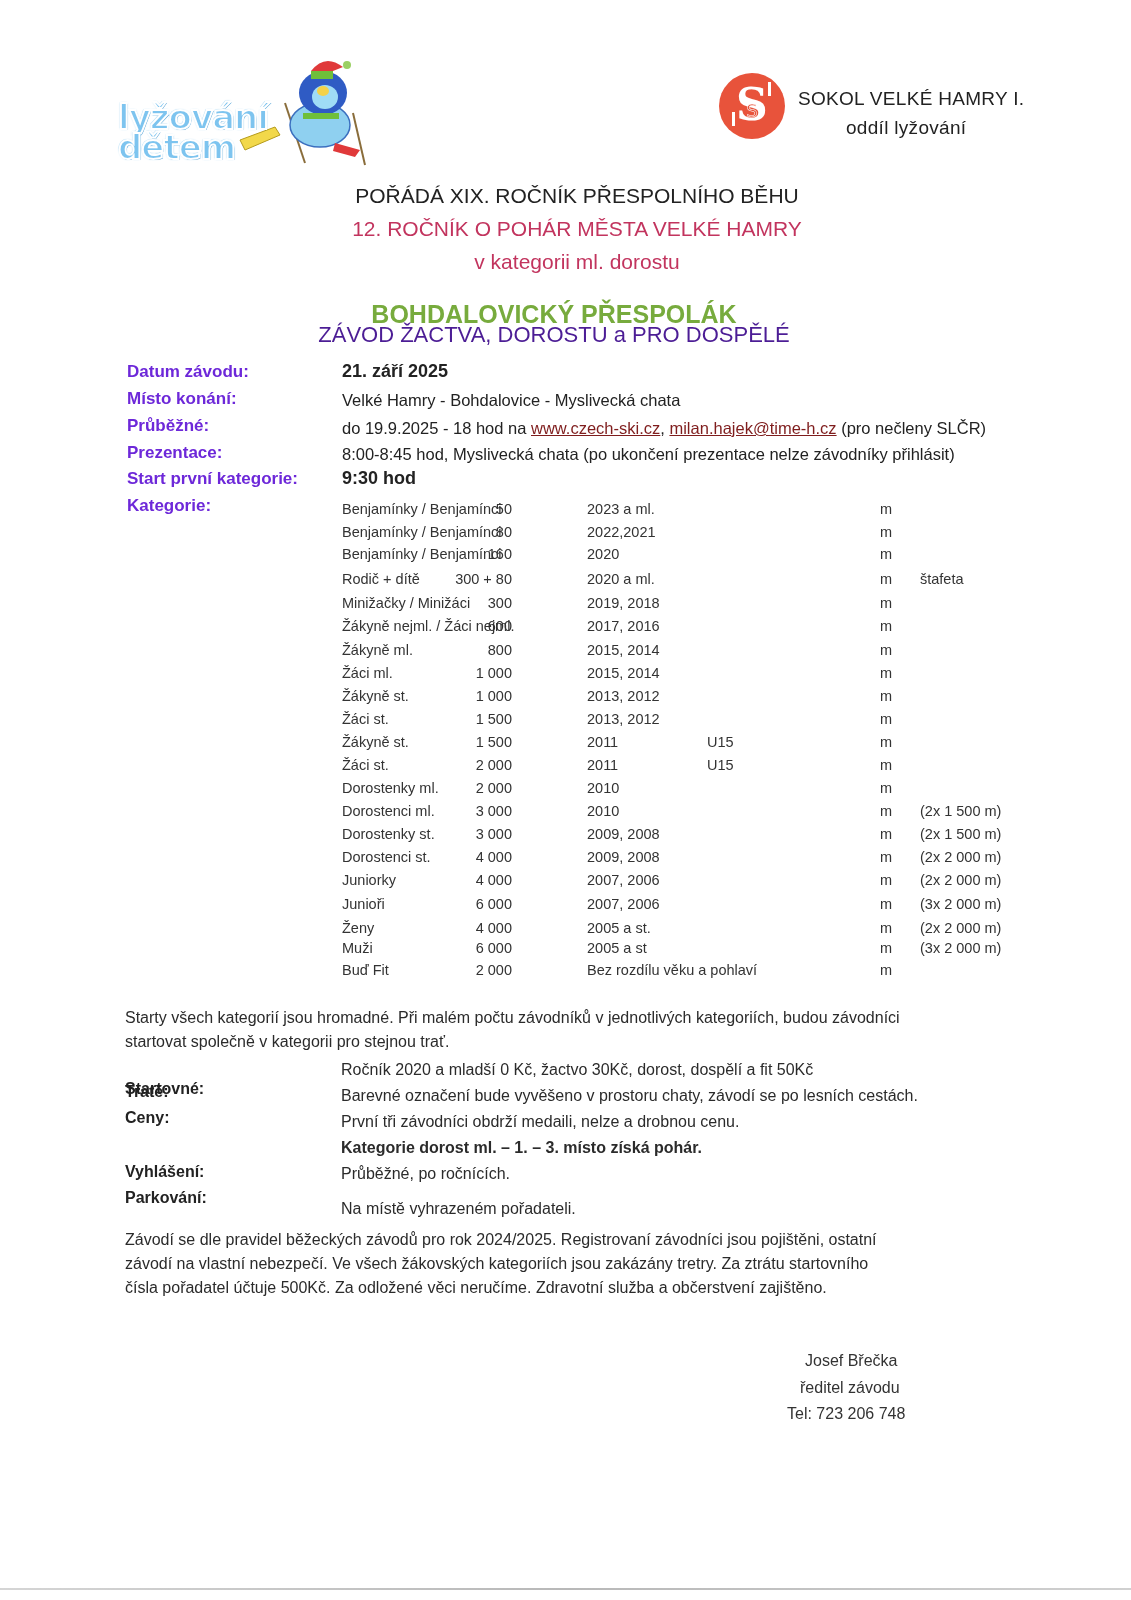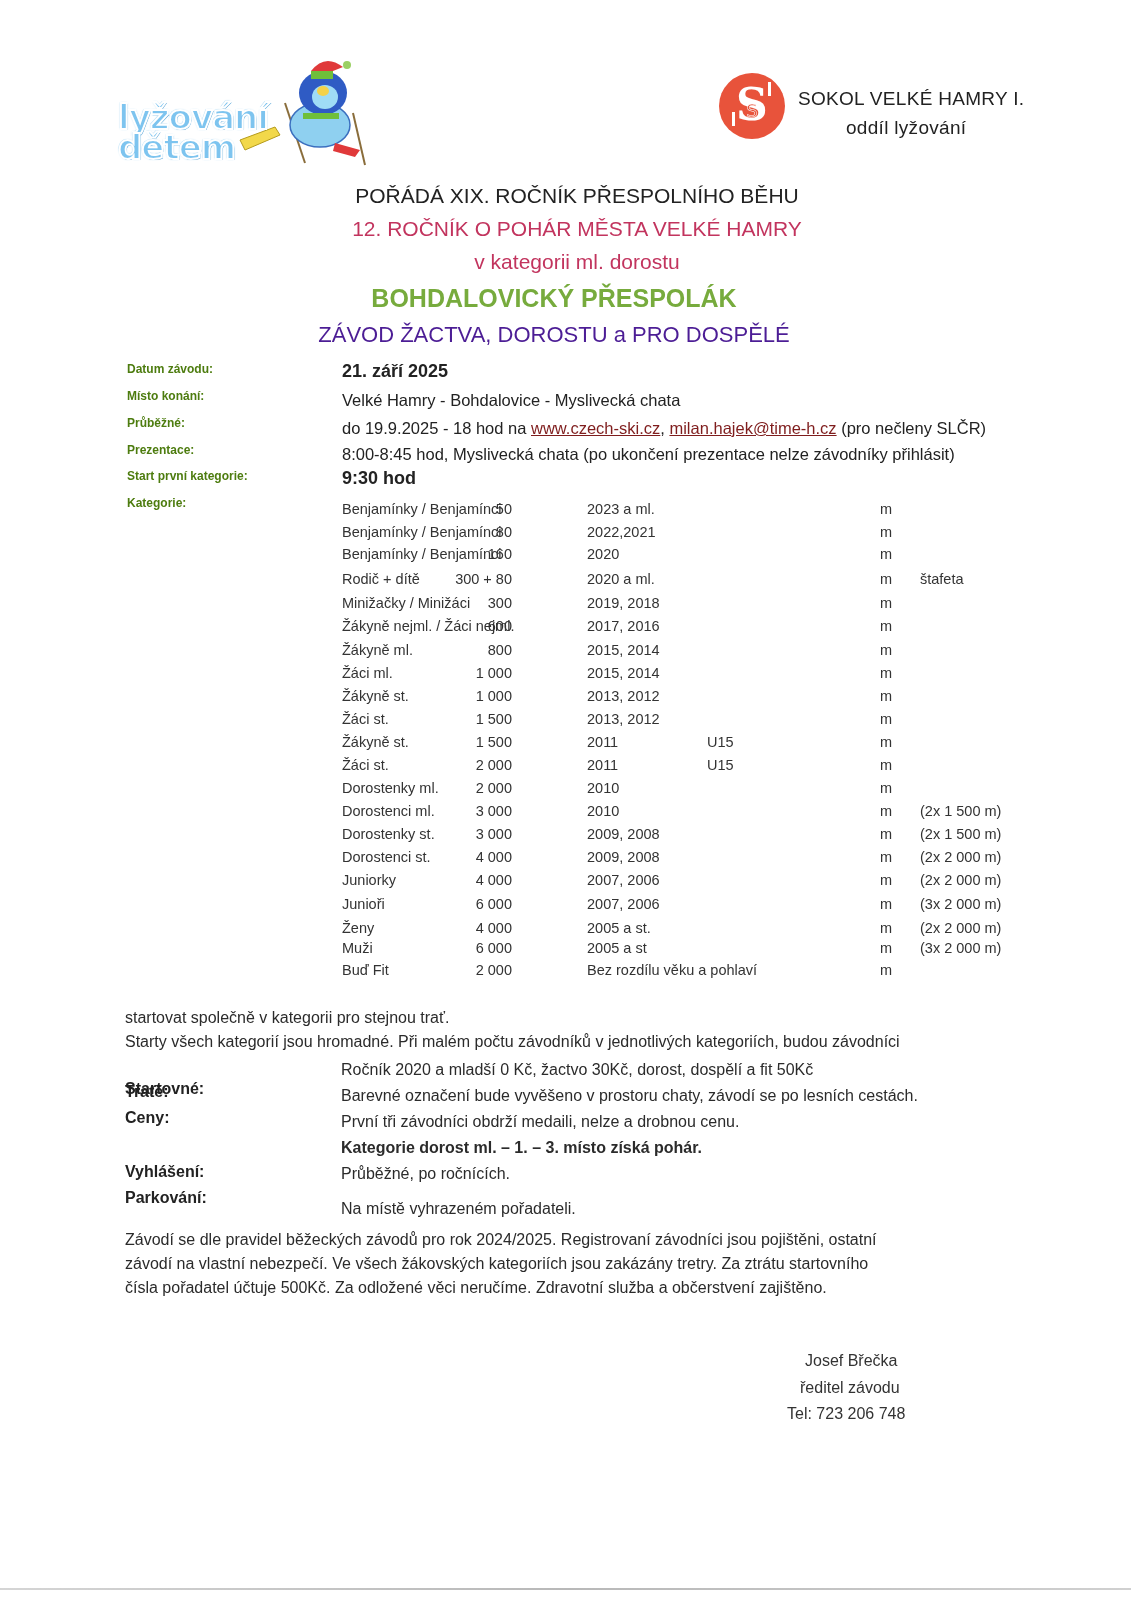--- a/index.html
+++ b/index.html
@@ -23,25 +23,25 @@
 
   .sokol-logo { left: 718px; top: 72px; width: 68px; height: 68px; }
   .sokol-name { left: 798px; top: 88px; font-size: 19px; color: #222; letter-spacing: 0.3px; }
   .sokol-sub  { left: 846px; top: 117px; font-size: 19px; color: #222; letter-spacing: 0.3px; }
 
   
   .titles { left: 0; width: 1131px; top: 184px; text-align: center; }
   .t1 { position: absolute; left: 0; width: 1154px; top: 0; font-size: 21px; color: #222; }
   .t2 { position: absolute; left: 0; width: 1154px; top: 33px; font-size: 21px; color: #c2345e; }
   .t3 { position: absolute; left: 0; width: 1154px; top: 66px; font-size: 21px; color: #c2345e; }
-  .t4 { position: absolute; left: 0; width: 1108px; top: 100px; font-size: 25px; font-weight: bold; color: #77ab3d; }
+  .t4 { position: absolute; left: 0; width: 1108px; top: 116px; font-size: 25px; font-weight: bold; color: #77ab3d; }
   .t5 { position: absolute; left: 0; width: 1108px; top: 138px; font-size: 22px; color: #4c1d95; }
 
   
-  .lbl { position: absolute; left: 127px; font-size: 12px; font-weight: bold; color: #4d7c0f; }
+  .lbl { position: absolute; left: 127px; font-size: 17px; font-weight: bold; color: #6d28d9; }
   .val { position: absolute; left: 342px; font-size: 16.5px; color: #222; white-space: nowrap; }
   .val.bold { font-weight: bold; font-size: 18px; }
   .link { color: #7f1d1d; text-decoration: underline; }
 
   
   .cat-table { left: 342px; top: 501px; width: 700px; }
   .cat-row { position: absolute; left: 0; height: 22px; width: 700px; font-size: 14.5px; color: #333; white-space: nowrap; }
   .c-name { position: absolute; left: 0; }
   .c-year { position: absolute; left: 245px; }
   .c-u    { position: absolute; left: 365px; }
@@ -287,22 +287,22 @@
       <span class="c-name">Buď Fit</span>
       <span class="c-year">Bez rozdílu věku a pohlaví</span>
       <span class="c-u"></span>
       <span class="c-dist">2 000</span>
       <span class="c-unit">m</span>
       <span class="c-note"></span>
     </div>
   </div>
 
 <div class="para" style="top:1006px;">
+  <div>Starty všech kategorií jsou hromadné. Při malém počtu závodníků v jednotlivých kategoriích, budou závodníci</div>
   <div>startovat společně v kategorii pro stejnou trať.</div>
-  <div>Starty všech kategorií jsou hromadné. Při malém počtu závodníků v jednotlivých kategoriích, budou závodníci</div>
 </div>
 
 <div class="lbl2" style="top:1080px;">Startovné:</div>
 <div class="val2" style="top:1061px;">Ročník 2020 a mladší 0 Kč, žactvo 30Kč, dorost, dospělí a fit 50Kč</div>
 
 <div class="lbl2" style="top:1083px;">Tratě:</div>
 <div class="val2" style="top:1087px;">Barevné označení bude vyvěšeno v prostoru chaty, závodí se po lesních cestách.</div>
 
 <div class="lbl2" style="top:1109px;">Ceny:</div>
 <div class="val2" style="top:1113px;">První tři závodníci obdrží medaili, nelze a drobnou cenu.</div>

